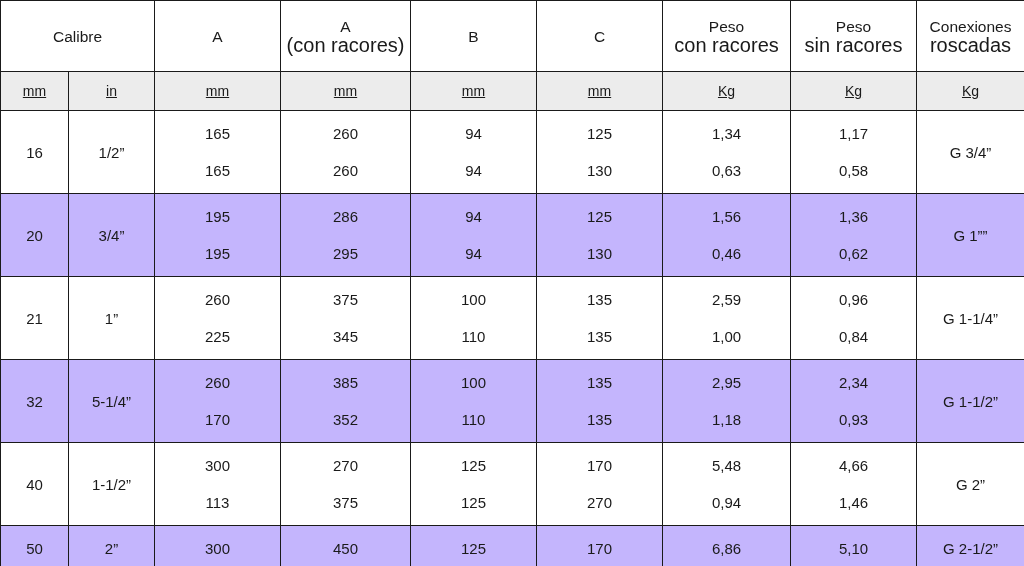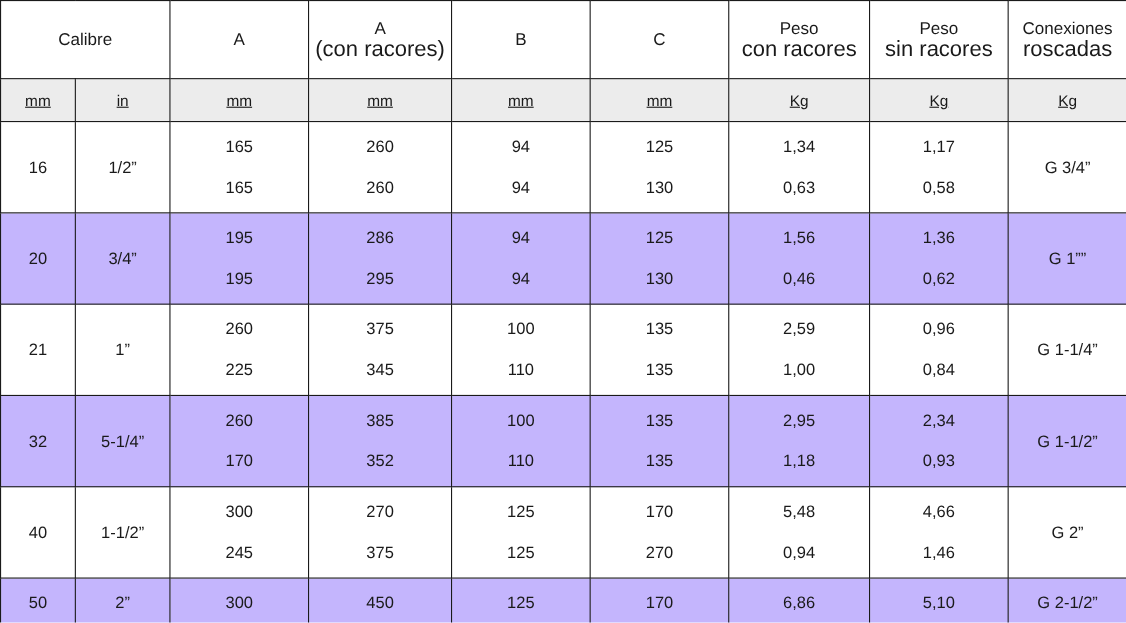--- a/index.html
+++ b/index.html
@@ -302,21 +302,21 @@
         </td>
       <td>G 1-1/2”</td>
     </tr>
 
     <tr class="body-row tall white">
       <td>40</td>
       <td>1-1/2”</td>
       <td>
           <div class="dual">
         <span>300</span>
-        <span>245</span>
+        <span>113</span>
           </div>
         </td>
       <td>
           <div class="dual">
         <span>270</span>
         <span>375</span>
           </div>
         </td>
       <td>
           <div class="dual">

